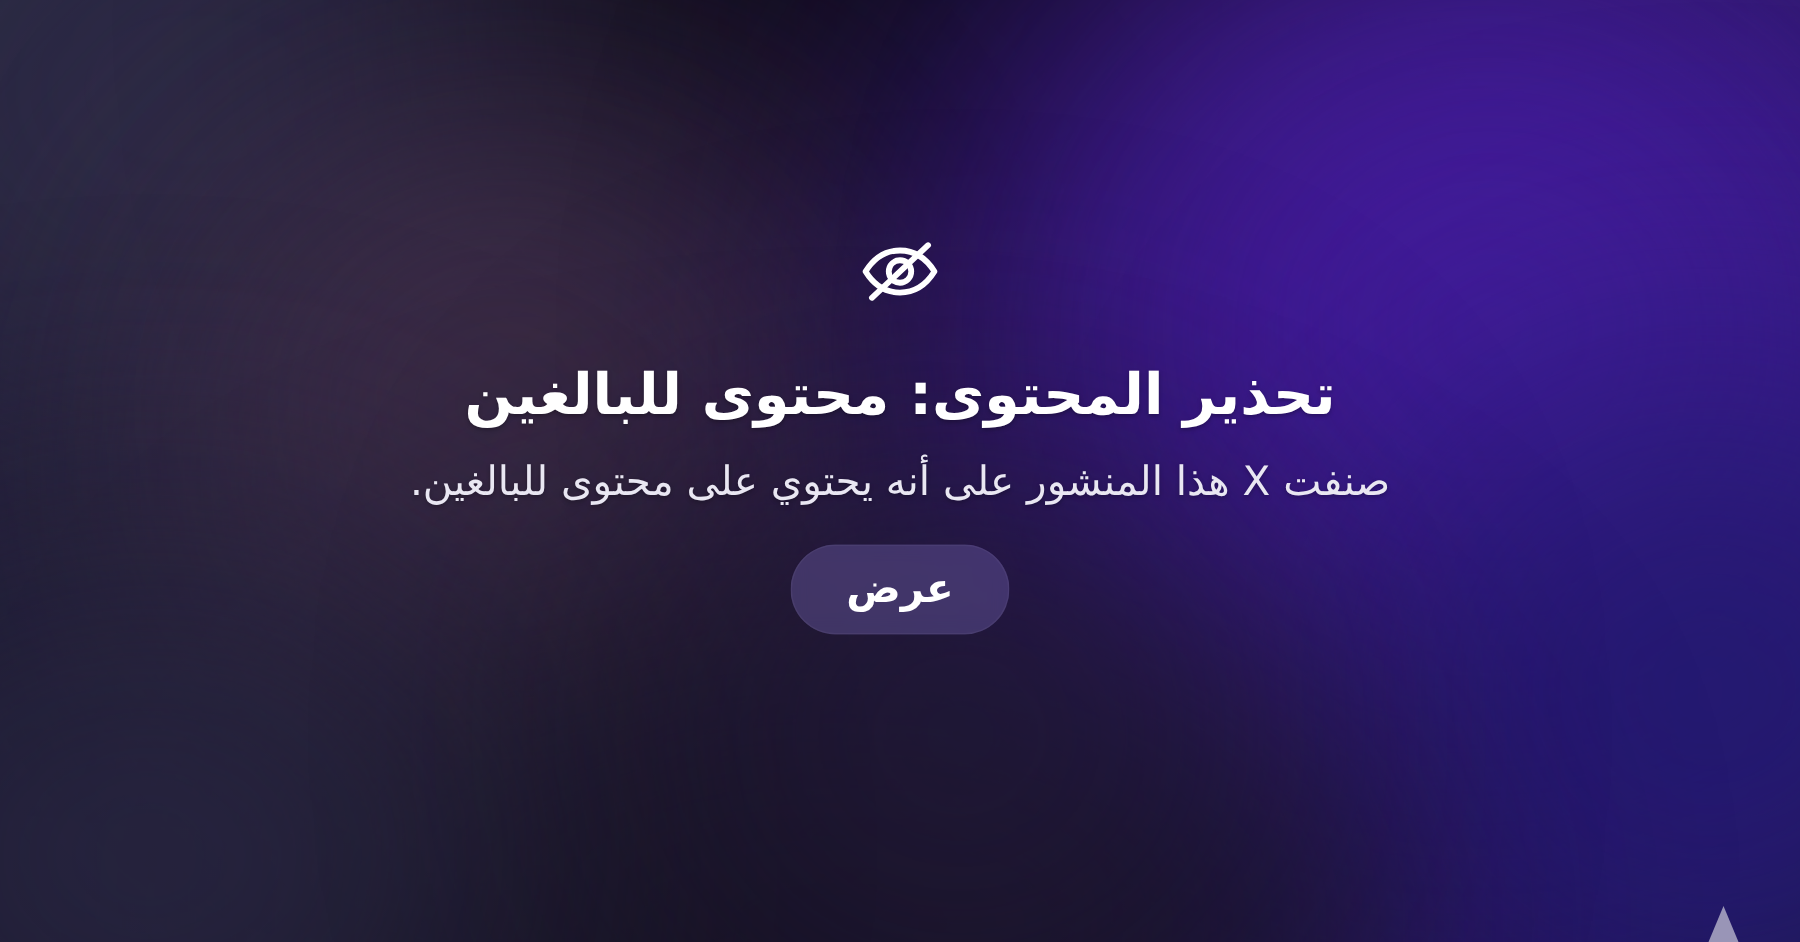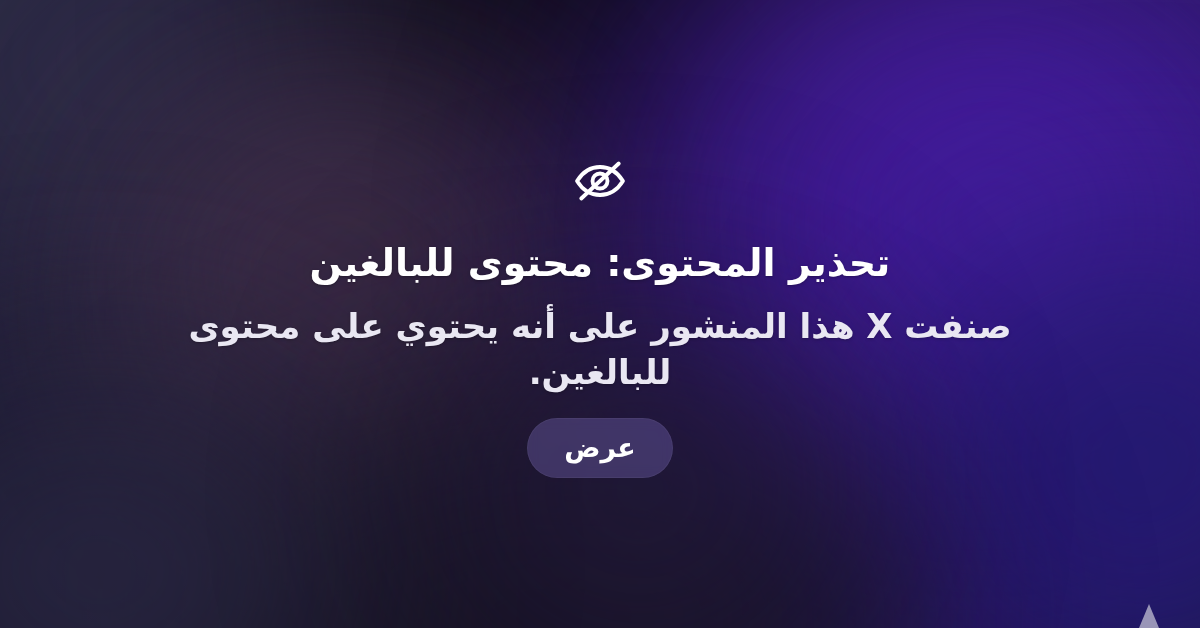--- a/index.html
+++ b/index.html
@@ -127,22 +127,22 @@
     font-weight: 700;
     line-height: 1.22;
     color: #ffffff;
     letter-spacing: 0;
     max-width: 900px;
     text-shadow: 0 1px 3px rgba(0,0,0,.28);
   }
 
   .body-text {
     margin: 18px 0 0 0;
-    font-size: 34px;
-    font-weight: 700;
+    font-size: 27px;
+    font-weight: 400;
     line-height: 1.35;
     color: #e9e7f2;
     max-width: 860px;
     text-shadow: 0 1px 3px rgba(0,0,0,.25);
   }
 
   .action-row {
     margin-top: 22px;
     display: flex;
     justify-content: center;

